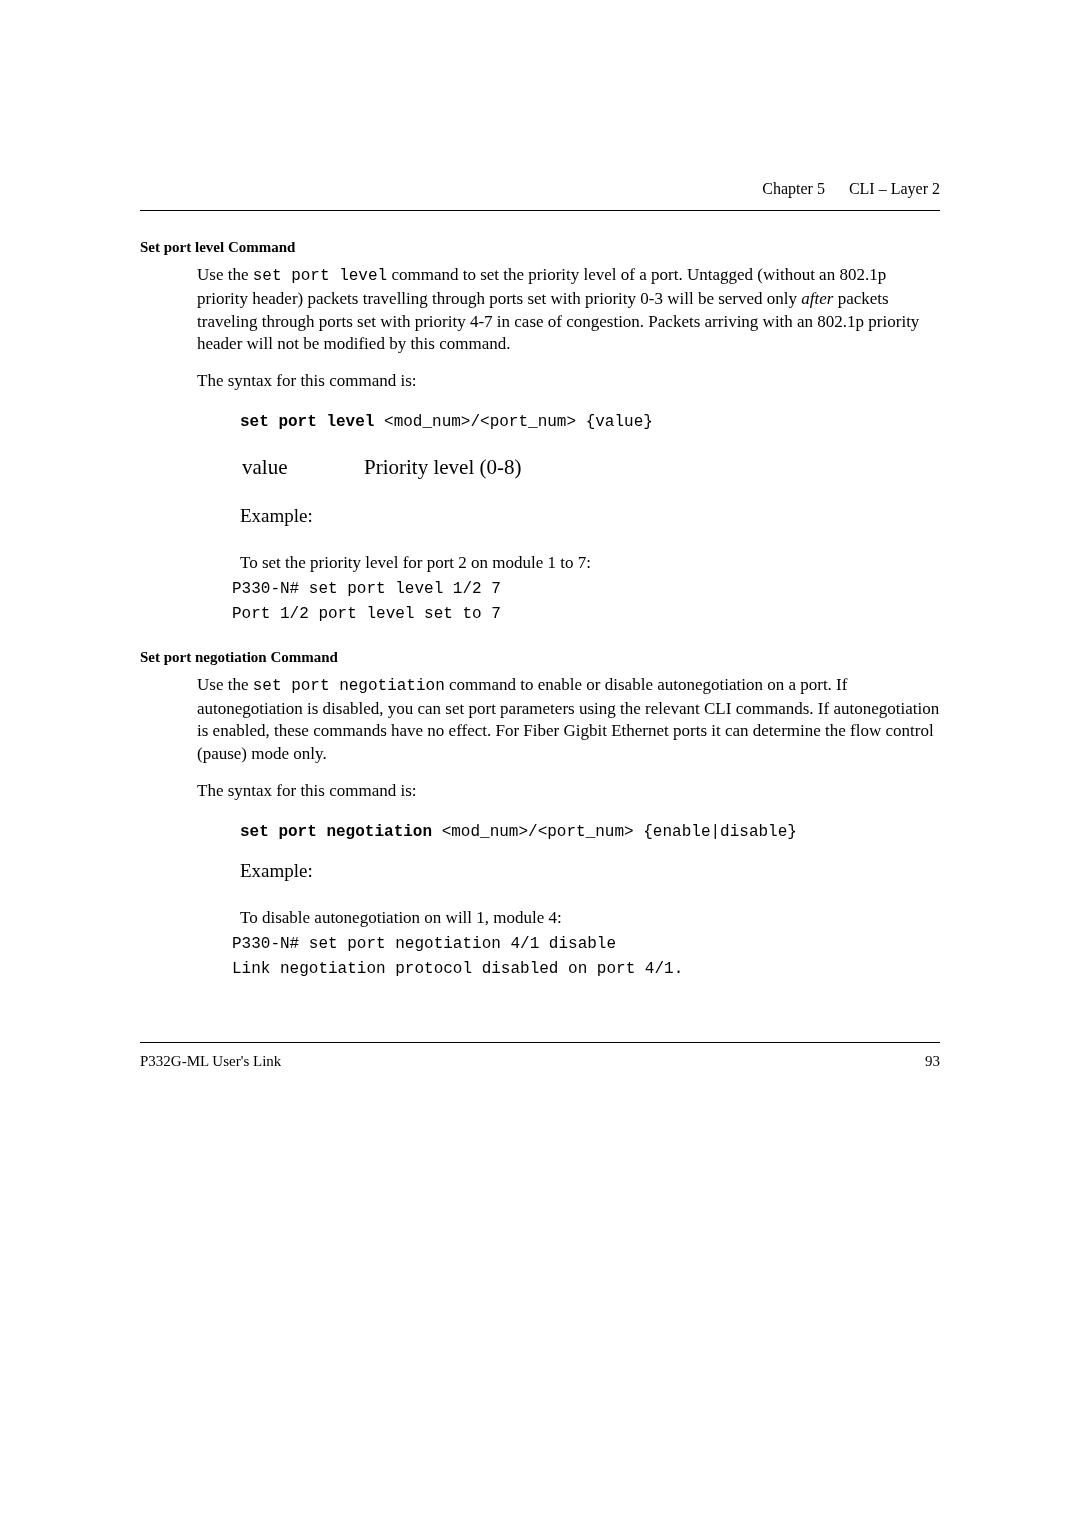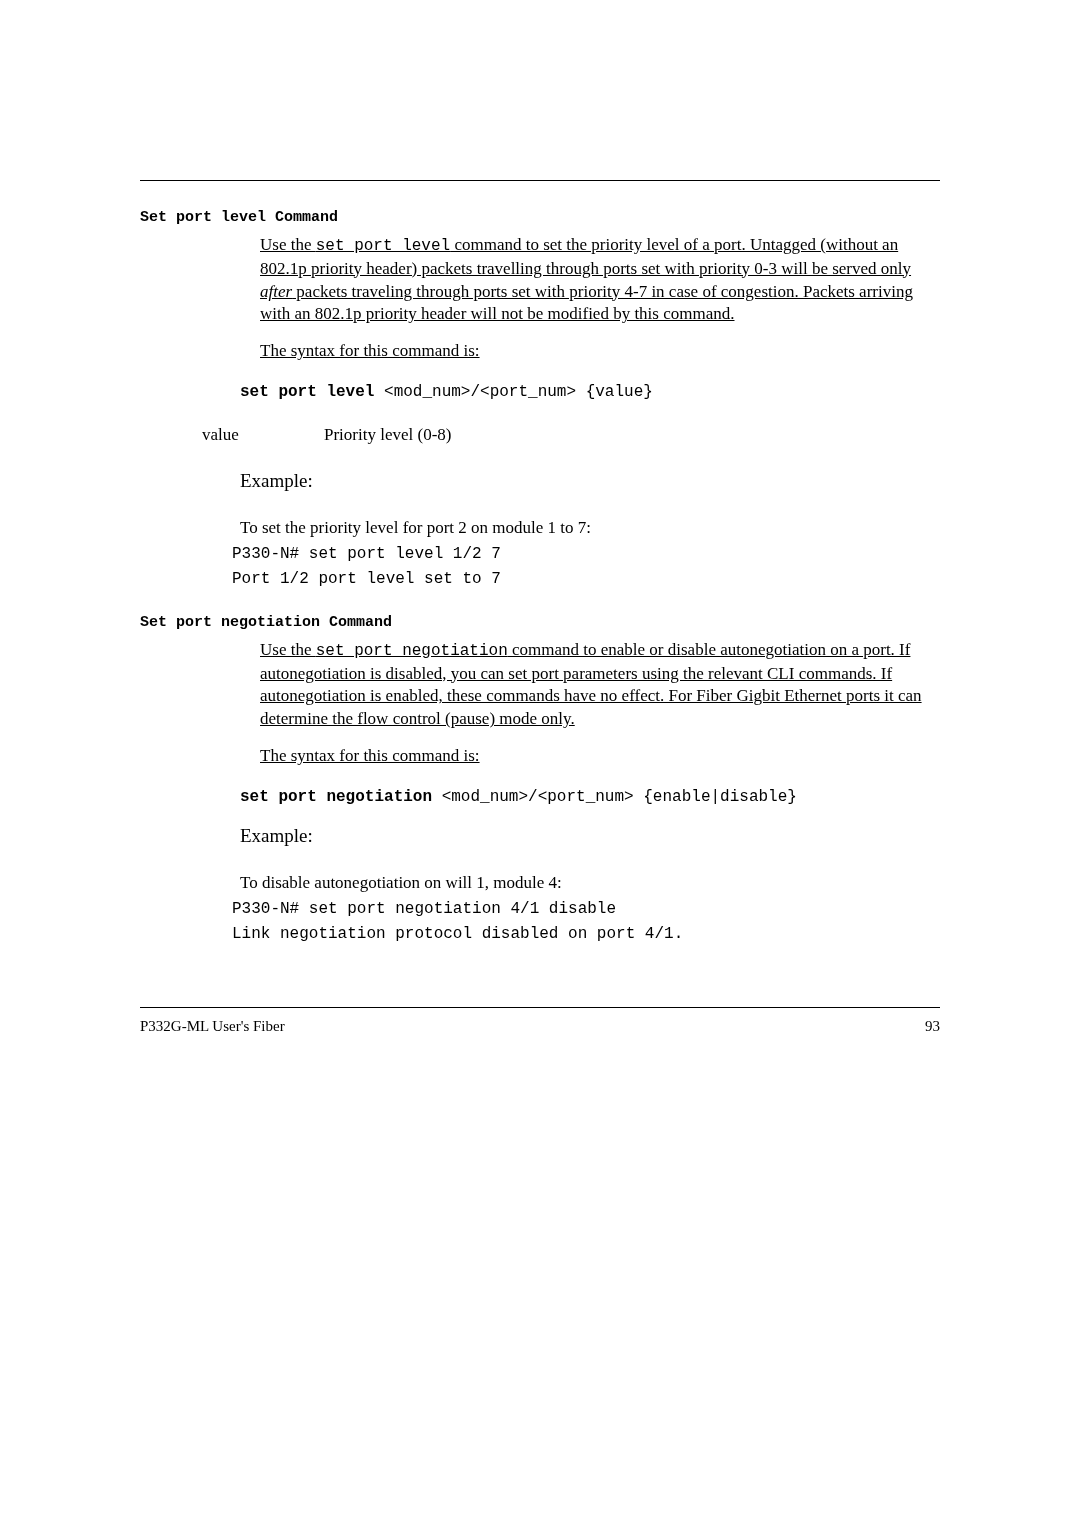--- a/index.html
+++ b/index.html
@@ -22,55 +22,54 @@
     .header-text {
       text-align: right;
       font-size: 16px;
       margin-bottom: 12px;
     }
     .chapter-num {
       font-weight: normal;
       margin-right: 20px;
     }
     .section-heading {
-      font-family: Liberation Mono, monospace;
+      font-family: Liberation Serif, serif;
       font-weight: bold;
       font-size: 15px;
       margin-top: 22px;
       margin-bottom: 8px;
       margin-left: 0;
     }
     .body-text {
-      margin-left: 120px;
+      margin-left: 57px;
       font-size: 17px;
       line-height: 1.35;
       margin-top: 0;
       margin-bottom: 14px;
-      text-decoration: underline;
     }
     .mono {
       font-family: 'Courier New', Courier, monospace;
       font-size: 16px;
     }
     .mono-bold {
       font-family: 'Courier New', Courier, monospace;
       font-weight: bold;
       font-size: 16px;
     }
     .syntax-line {
       margin-left: 100px;
       font-family: 'Courier New', Courier, monospace;
       font-size: 16px;
       margin-top: 20px;
       margin-bottom: 18px;
     }
     .param-table {
-      margin-left: 60px;
+      margin-left: 100px;
       margin-bottom: 18px;
-      font-size: 17px;
+      font-size: 21px;
     }
     .param-table td {
       padding: 4px 0;
       vertical-align: top;
     }
     .param-table td:first-child {
       width: 120px;
     }
     .example-label {
       margin-left: 100px;
@@ -108,20 +107,24 @@
     }
     .footer-right {
       font-size: 15px;
     }
   </style>
 </head>
 <body>
 
 <div class="page">
 
+  <div class="header-text">
+    <span class="chapter-num">Chapter 5</span>
+    <span>CLI – Layer 2</span>
+  </div>
   <div class="header-line"></div>
 
   <div class="section-heading">Set port level Command</div>
 
   <p class="body-text">
     <span>Use the </span><span class="mono">set port level</span><span> command to set the priority level of a port. Untagged (without an 802.1p priority header) packets travelling through ports set with priority 0-3 will be served only </span><span class="italic">after</span><span> packets traveling through ports set with priority 4-7 in case of congestion. Packets arriving with an 802.1p priority header will not be modified by this command.</span>
   </p>
 
   <p class="body-text">The syntax for this command is:</p>
   <div class="syntax-line">
@@ -152,17 +155,17 @@
   <div class="syntax-line">
     <span class="mono-bold">set port negotiation</span><span class="mono"> &lt;mod_num&gt;/&lt;port_num&gt; {enable|disable}</span>
   </div>
 
   <p class="example-label">Example:</p>
   <p class="example-desc">To disable autonegotiation on will 1, module 4:</p>
   <div class="example-code">P330-N# set port negotiation 4/1 disable
 Link negotiation protocol disabled on port 4/1.</div>
 
   <div class="footer">
-    <span class="footer-left">P332G-ML User's Fiber</span>
+    <span class="footer-left">P332G-ML User's Link</span>
     <span class="footer-right">93</span>
   </div>
 
 </div>
 
 </body></html>

